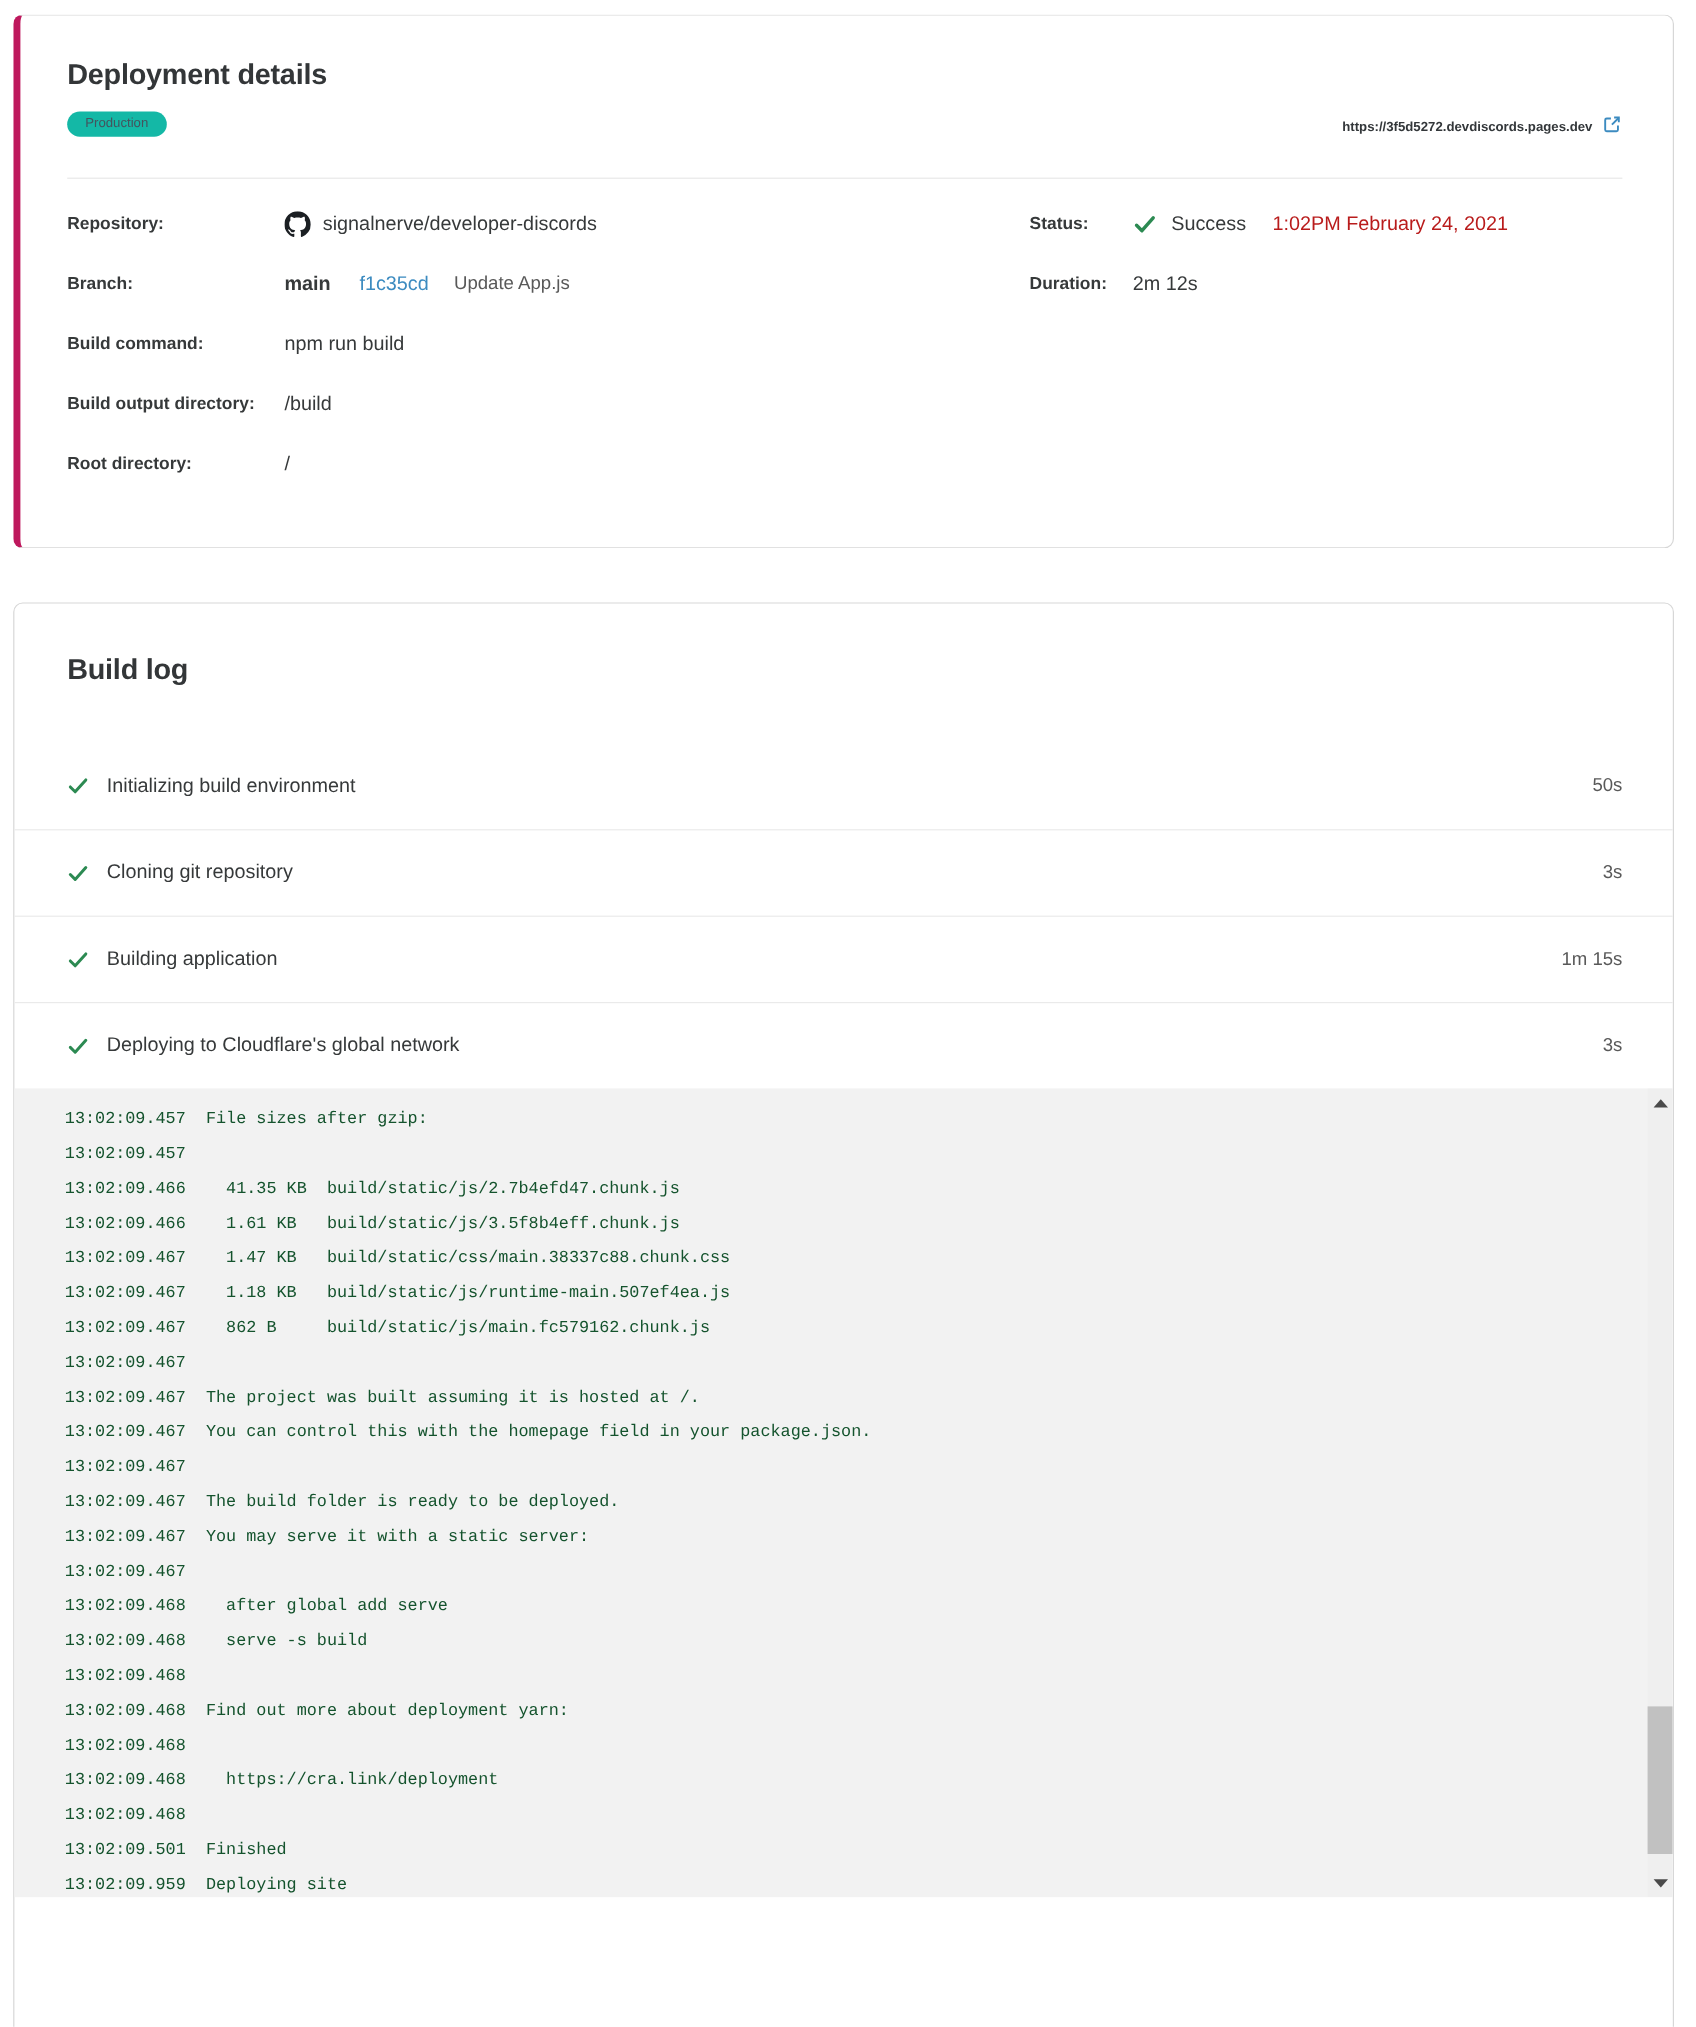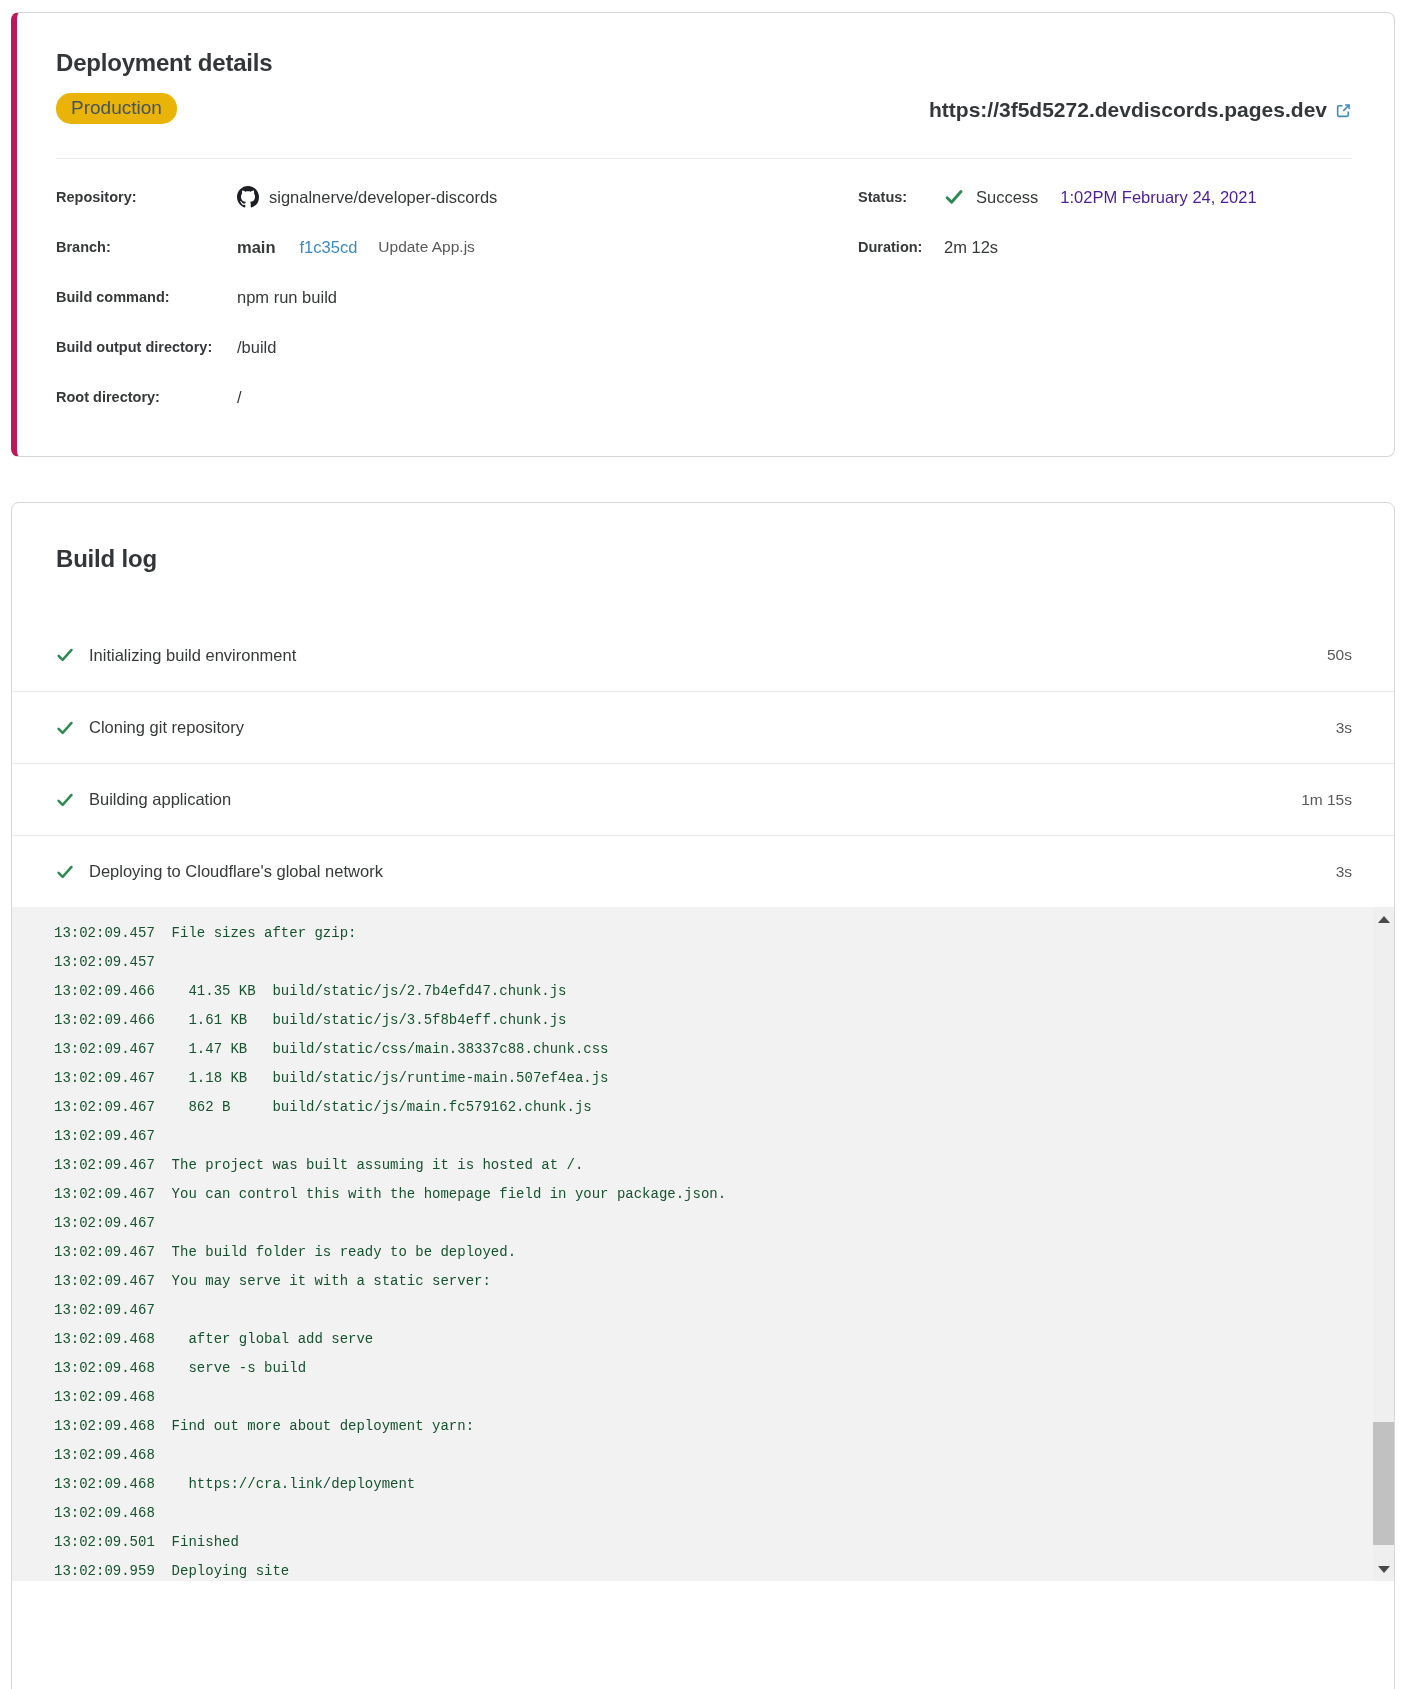--- a/index.html
+++ b/index.html
@@ -37,48 +37,48 @@
   .card-title {
     font-size: 24px;
     font-weight: 600;
     letter-spacing: -0.2px;
     color: #333638;
   }
   .badge {
     display: inline-block;
     margin-top: 16px;
     padding: 4px 15px 5px 15px;
-    background: #eab308;
+    background: #14b8a6;
     color: #44545e;
-    font-size: 19px;
+    font-size: 11px;
     border-radius: 15px;
   }
   .url-row {
     display: flex;
-    align-items: center;
+    align-items: flex-end;
     gap: 8px;
-    font-size: 21px;
+    font-size: 11px;
     font-weight: 600;
     color: #33373a;
     margin-bottom: 2px;
     cursor: pointer;
   }
   .details { display: flex; padding-top: 13px; }
   .details-left { width: 802px; }
   .details-right { flex: 1; }
   .detail-row { display: flex; align-items: center; height: 50px; font-size: 16.5px; }
   .detail-label { width: 181px; flex-shrink: 0; font-size: 14.5px; font-weight: 700; color: #36393a; }
   .details-right .detail-label { width: 86px; }
   .repo-value { display: flex; align-items: center; gap: 10px; }
   .branch-name { font-weight: 700; }
   .commit-hash { color: #3c8bc0; margin-left: 24px; cursor: pointer; }
   .commit-msg { color: #595959; font-size: 15.5px; margin-left: 21px; }
   .status-value { display: flex; align-items: center; }
   .status-text { margin-left: 12px; }
-  .status-time { margin-left: 22px; color: #4c1d95; }
+  .status-time { margin-left: 22px; color: #b91c1c; }
   
   .card.buildlog {
     margin-top: 45px;
     height: 1468px;
     overflow: hidden;
     padding: 0;
   }
   .buildlog-title {
     padding: 42px 42px 0 44px;
     font-size: 24px;

